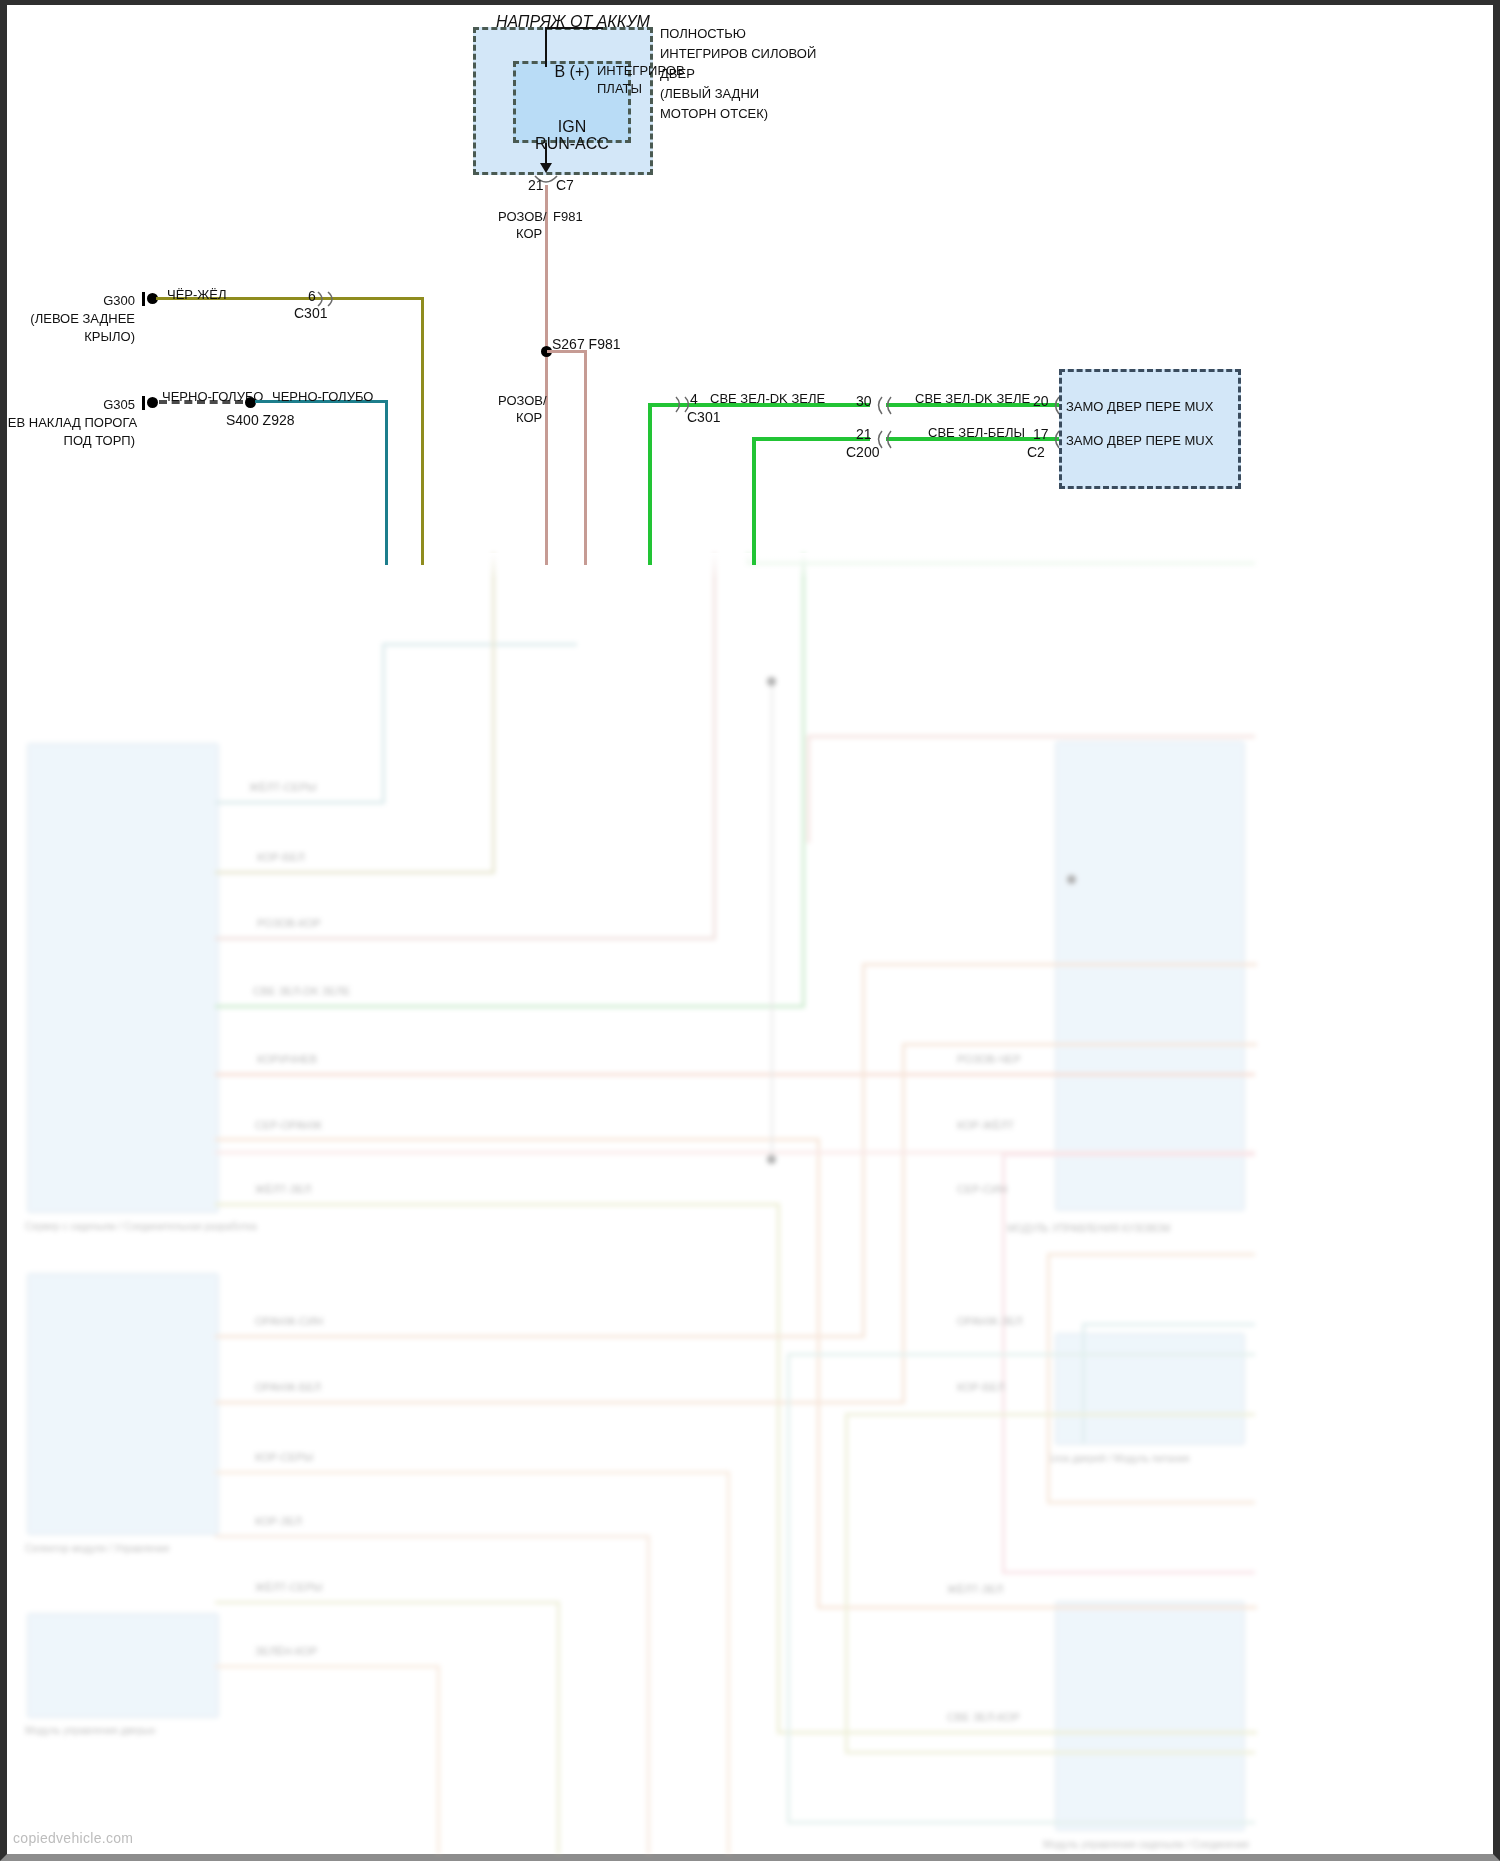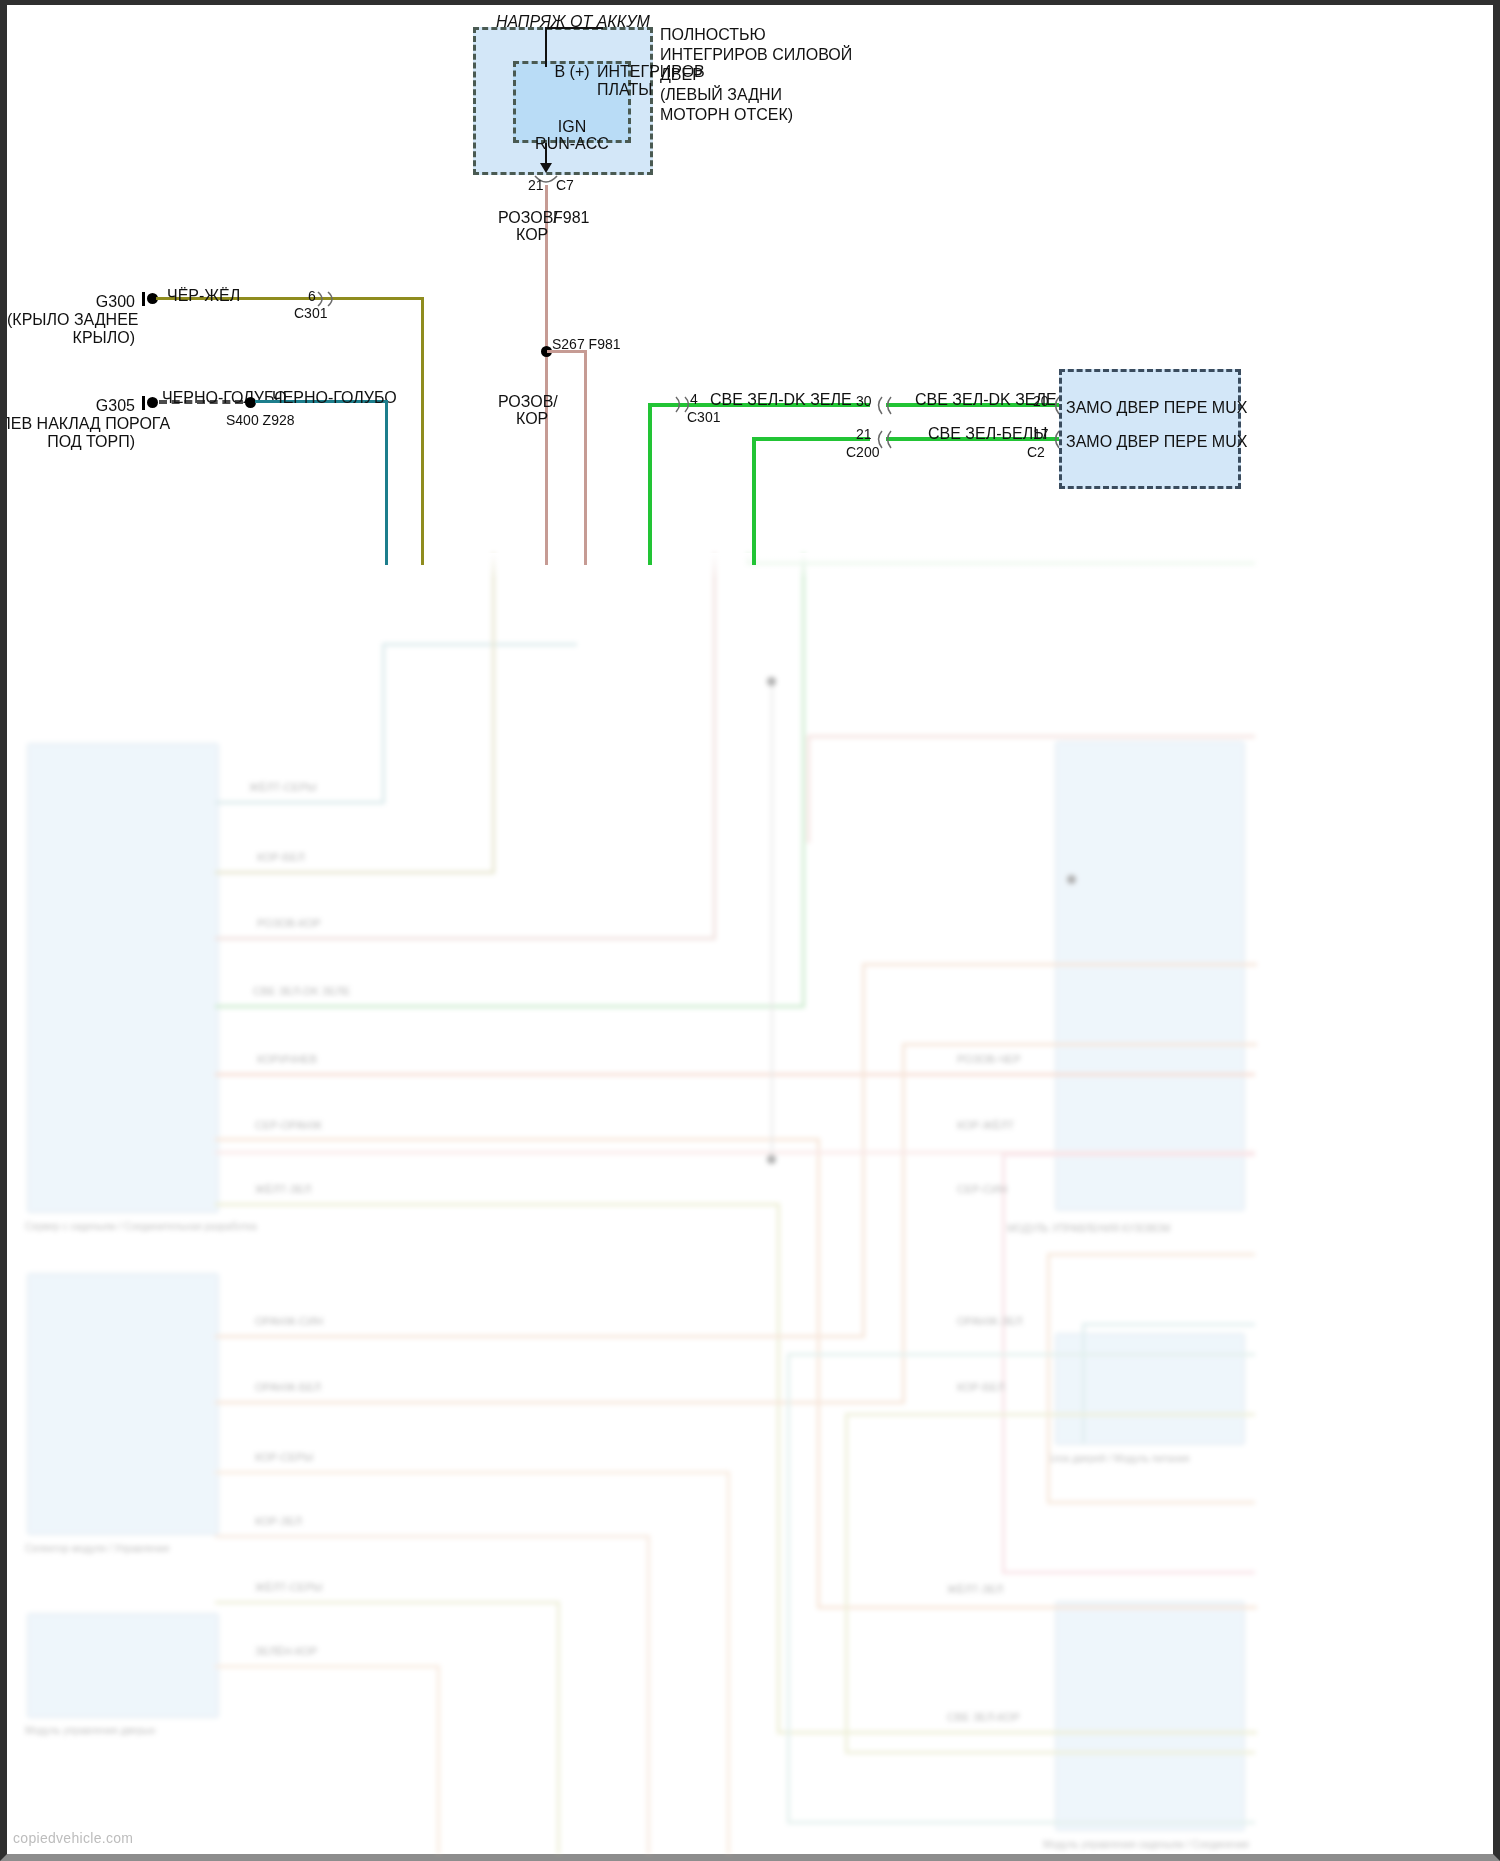--- a/index.html
+++ b/index.html
@@ -13,21 +13,21 @@
   
   .wire{position:absolute;background:#c69b94;}
 
   
   .sharp{position:absolute;left:0;top:0;width:1486px;height:560px;overflow:hidden;z-index:40;}
 
   .modblk{position:absolute;background:#d3e7f8;border:3px dashed #4a5a52;box-sizing:border-box;}
   .modblk.inner{background:#b9dcf6;border:3px dashed #4a5a52;}
   .modblk.plain{background:#d3e7f8;border:3px dashed #3a4c5e;}
 
-  .lbl{position:absolute;font-size:16px;white-space:pre;color:#111;}
+  .lbl{position:absolute;font-size:13px;white-space:pre;color:#111;}
   .lbl.b{font-size:16px;}
   .lbl.sm{font-size:14px;}
   .lbl.r{text-align:right;}
   .lbl.c{text-align:center;}
 
   .dot{position:absolute;width:11px;height:11px;border-radius:50%;background:#000;}
   .gnd{position:absolute;width:3px;height:14px;background:#000;}
 
   
   .faded{position:absolute;left:0;top:548px;width:1486px;height:1301px;
@@ -214,21 +214,21 @@
     <div class="dot" style="left:534px;top:341px;"></div>
     <div class="lbl sm" style="left:545px;top:331px;">S267 F981</div>
 
     <div class="wire" style="left:540px;top:345px;width:40px;height:3px;background:#c69b94;"></div>
     <div class="wire" style="left:577px;top:345px;width:3px;height:215px;background:#c69b94;"></div>
 
     <div class="lbl" style="left:491px;top:388px;">РОЗОВ/</div>
     <div class="lbl" style="left:509px;top:405px;">КОР</div>
 
     <div class="lbl r" style="left:60px;top:288px;width:68px;">G300</div>
-    <div class="lbl r" style="left:0px;top:306px;width:128px;">(КРЫЛО ЗАДНЕЕ</div>
+    <div class="lbl r" style="left:0px;top:306px;width:128px;">(ЛЕВОЕ ЗАДНЕЕ</div>
     <div class="lbl r" style="left:0px;top:324px;width:128px;">КРЫЛО)</div>
     <div class="gnd" style="left:135px;top:287px;"></div>
     <div class="dot" style="left:140px;top:288px;"></div>
 
     <div class="wire" style="left:149px;top:292px;width:268px;height:3px;background:#8f8c1e;"></div>
     <div class="lbl" style="left:160px;top:282px;">ЧЁР-ЖЁЛ</div>
     <div class="lbl sm" style="left:301px;top:283px;">6</div>
     <div class="lbl sm" style="left:287px;top:300px;">C301</div>
     <svg width="28" height="18" style="position:absolute;left:307px;top:285px;">
       <path d="M4,2 Q12,9 4,16" stroke="#6a6a6a" stroke-width="1.5" fill="none"></path>

